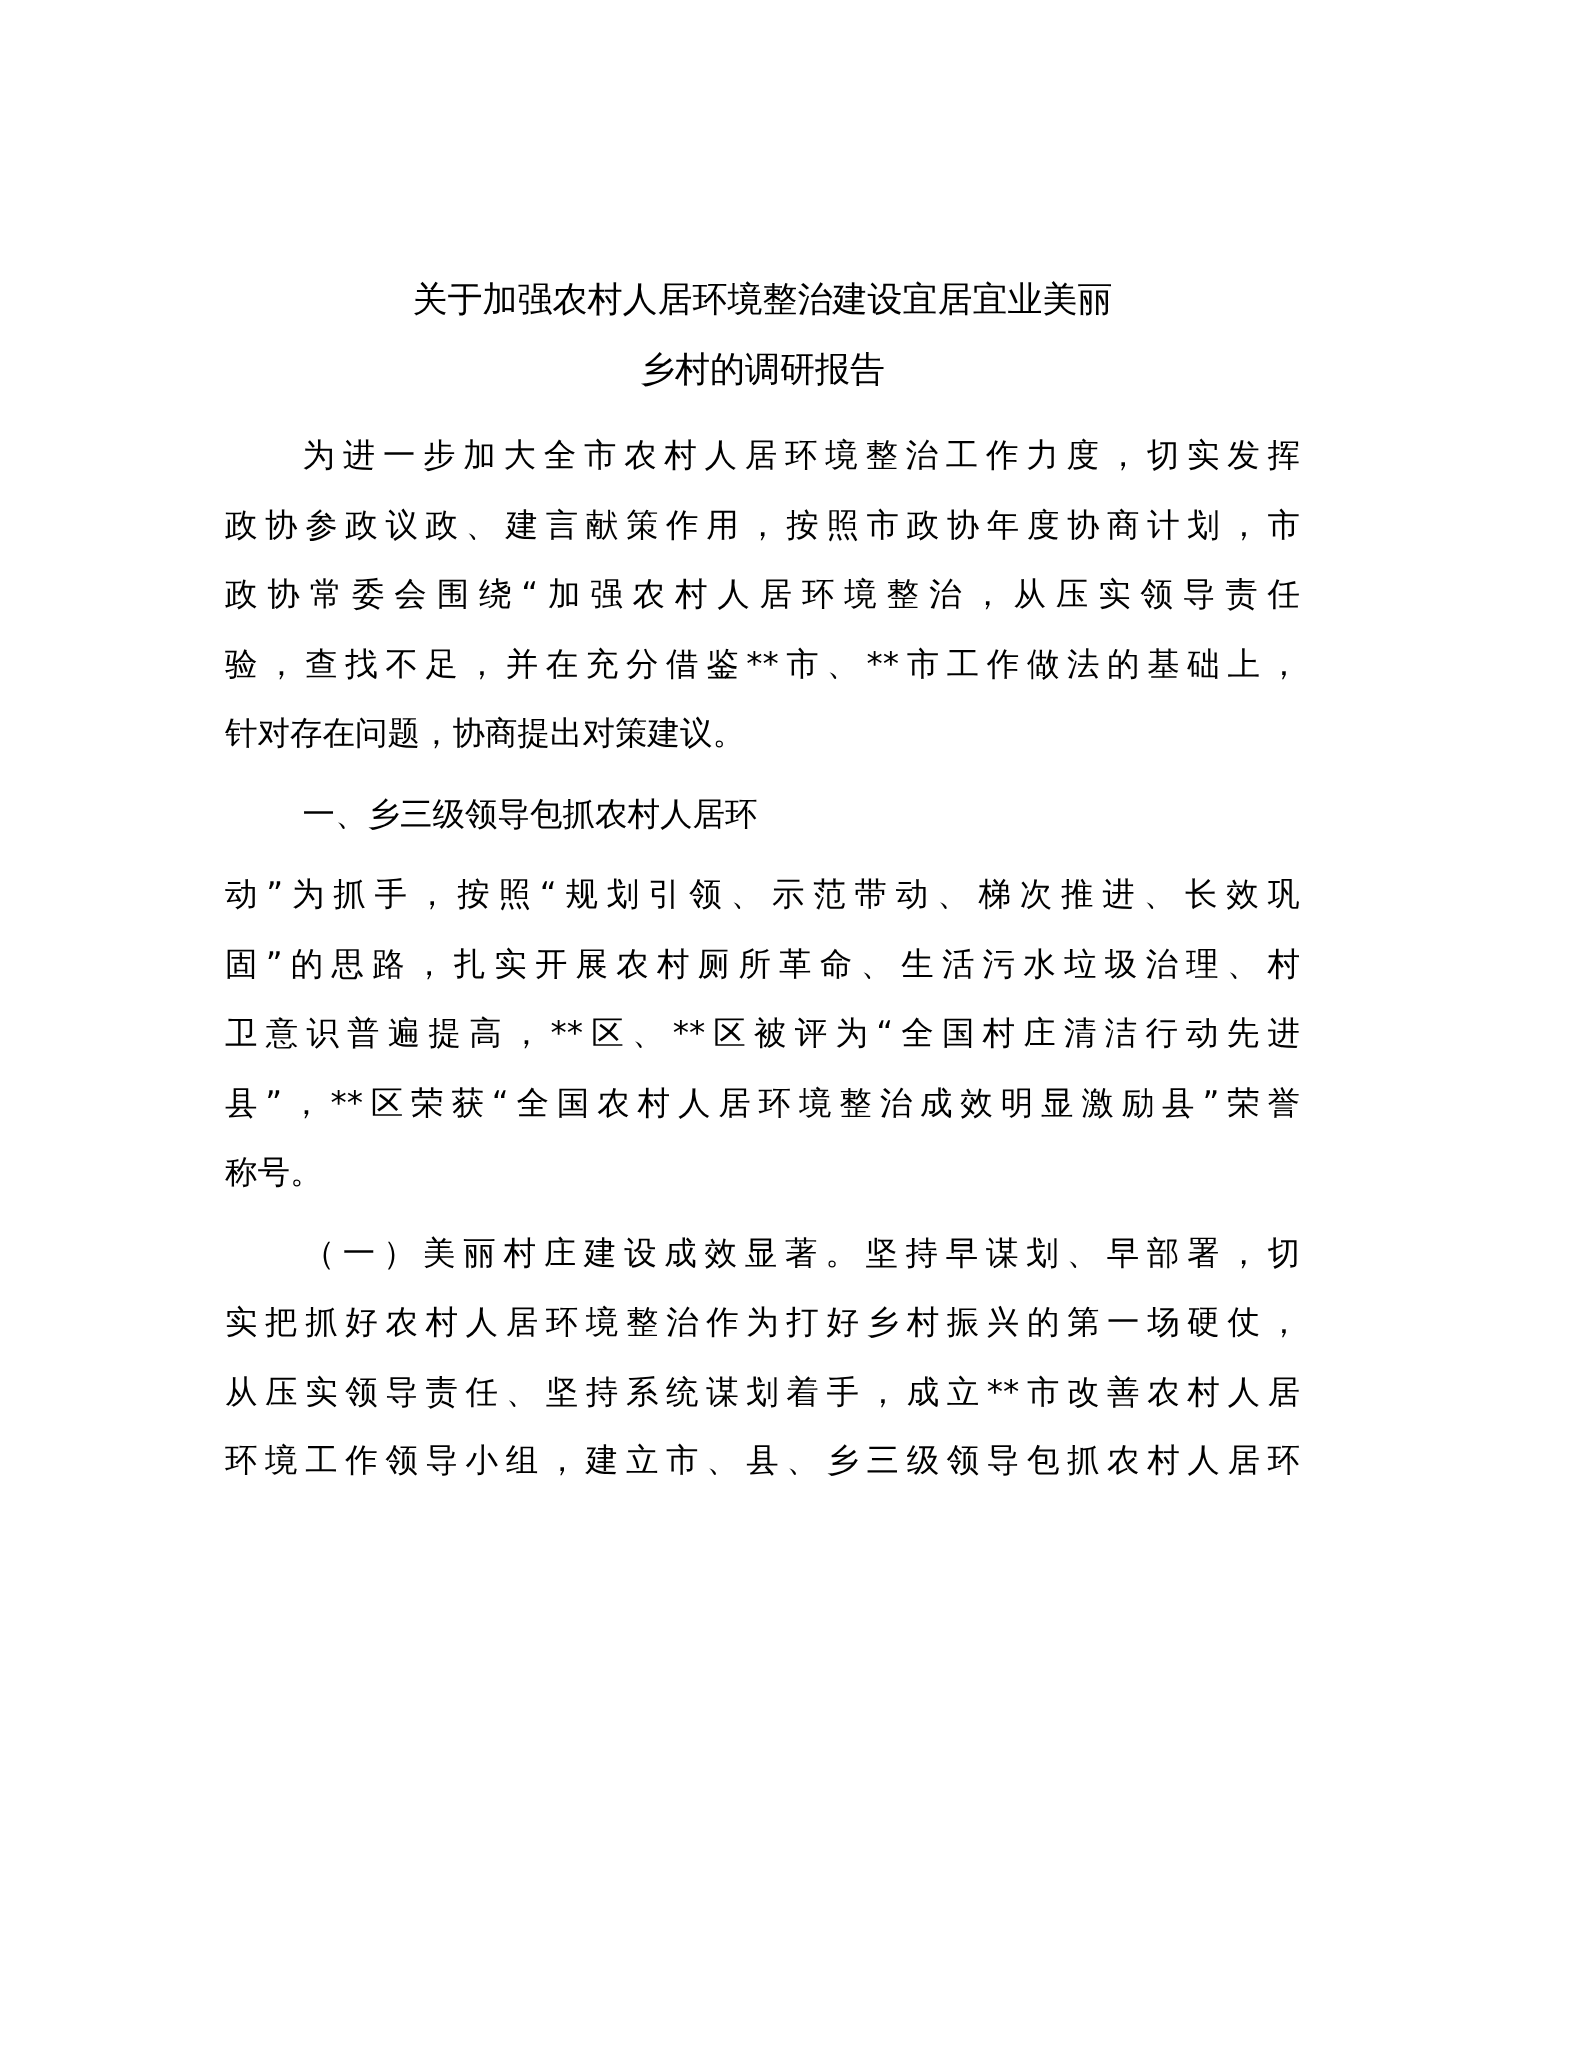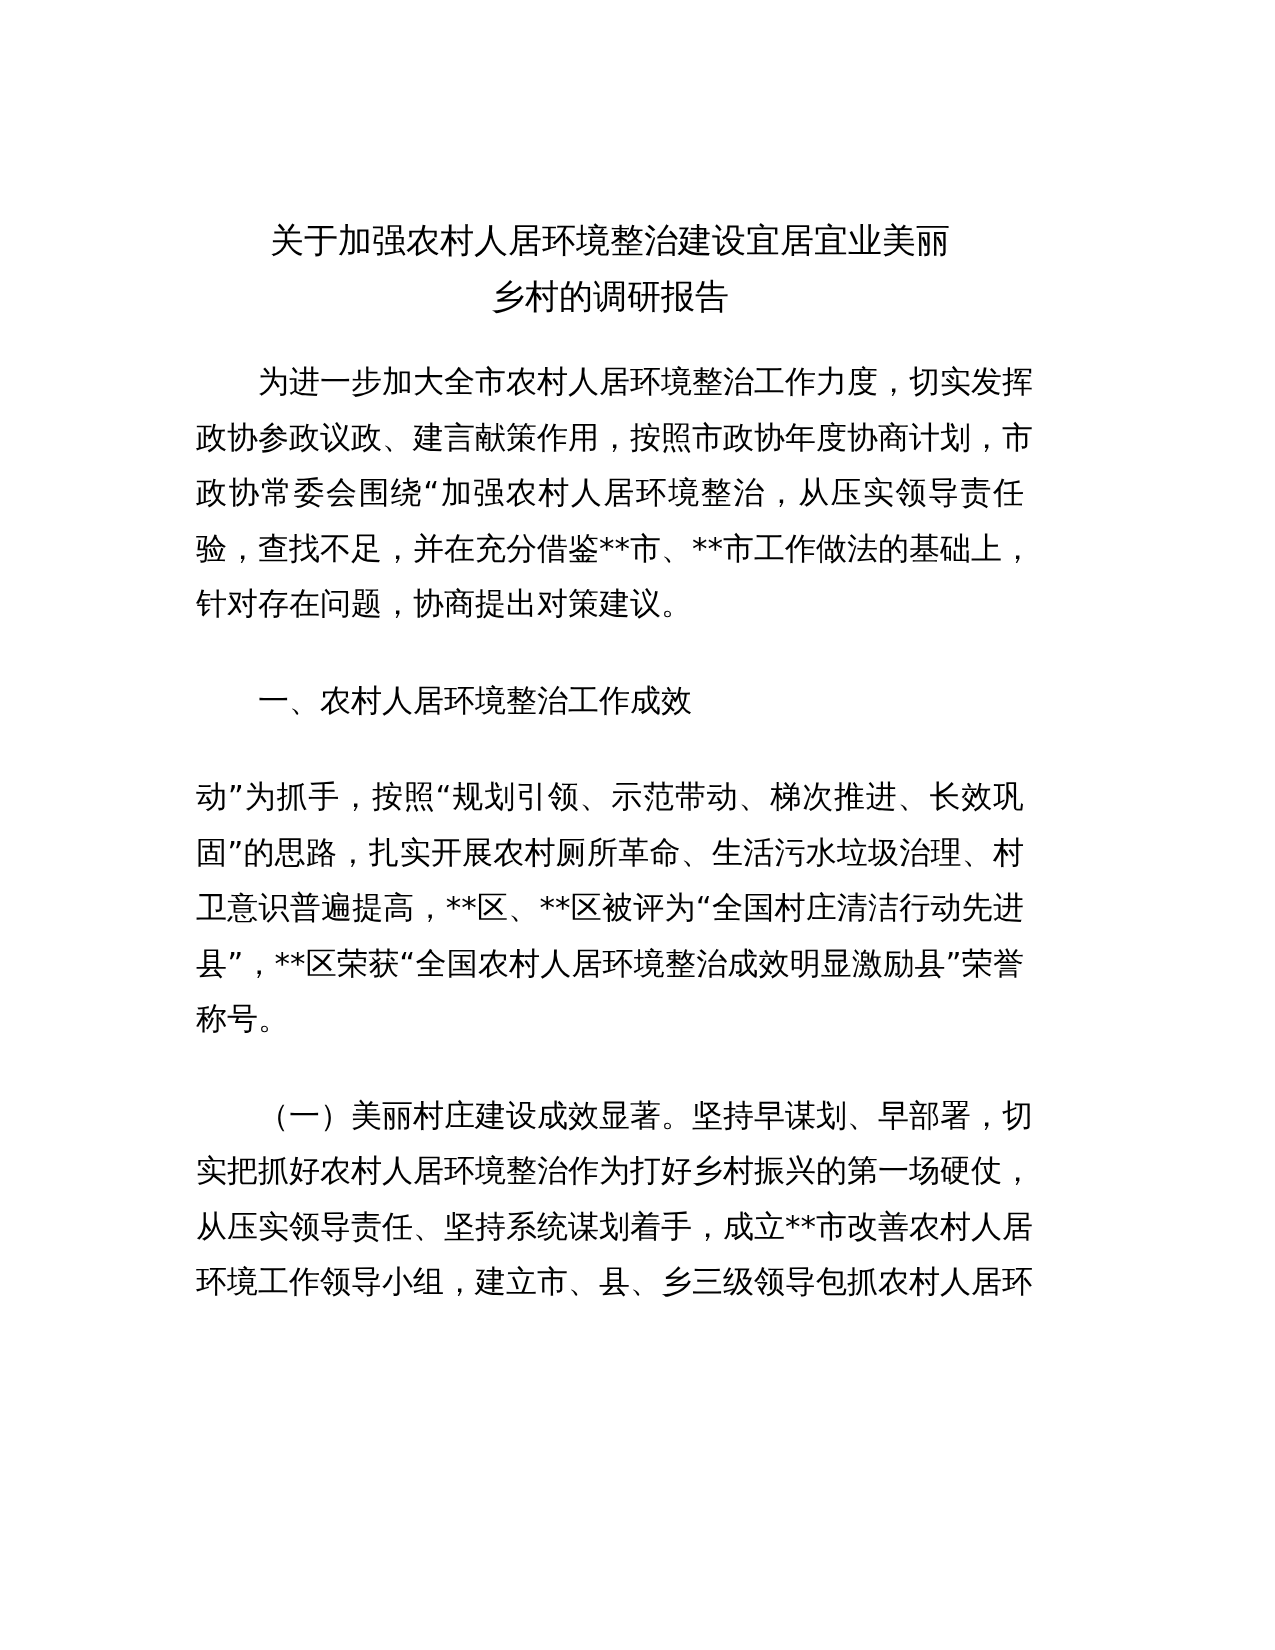--- a/index.html
+++ b/index.html
@@ -22,39 +22,39 @@
       width: 1275px;
       height: 1650px;
       background: #ffffff;
     }
     .title {
       position: absolute;
       left: 180px;
       width: 860px;
       top: 212px;
       text-align: center;
-      font-size: 34px;
+      font-size: 28px;
       line-height: 56px;
       font-weight: normal;
       letter-spacing: 0px;
       margin: 0;
     }
     .title .tline {
       display: block;
       white-space: nowrap;
     }
     .body {
       position: absolute;
       left: 180px;
       width: 860px;
       top: 338px;
     }
     .para {
-      margin: 16px;
-      font-size: 31px;
+      margin: 0;
+      font-size: 26px;
       line-height: 55.5px;
       text-align: justify;
     }
     .line {
       display: block;
       white-space: nowrap;
       height: 55.5px;
       text-align: justify;
       text-align-last: justify;
     }
@@ -83,21 +83,21 @@
     <p class="para">
       <span class="line indent">为进一步加大全市农村人居环境整治工作力度，切实发挥</span>
       <span class="line">政协参政议政、建言献策作用，按照市政协年度协商计划，市</span>
       <span class="line">政协常委会围绕“加强农村人居环境整治，从压实领导责任</span>
       <span class="line">验，查找不足，并在充分借鉴**市、**市工作做法的基础上，</span>
       <span class="line last">针对存在问题，协商提出对策建议。</span>
     </p>
     <div class="gap"></div>
 
     <p class="para">
-      <span class="line indent last">一、农村人居环境整治工作成效</span>
+      <span class="line indent last">一、乡三级领导包抓农村人居环</span>
     </p>
     <div class="gap"></div>
 
     <p class="para">
       <span class="line">动”为抓手，按照“规划引领、示范带动、梯次推进、长效巩</span>
       <span class="line">固”的思路，扎实开展农村厕所革命、生活污水垃圾治理、村</span>
       <span class="line">卫意识普遍提高，**区、**区被评为“全国村庄清洁行动先进</span>
       <span class="line">县”，**区荣获“全国农村人居环境整治成效明显激励县”荣誉</span>
       <span class="line last">称号。</span>
     </p>

